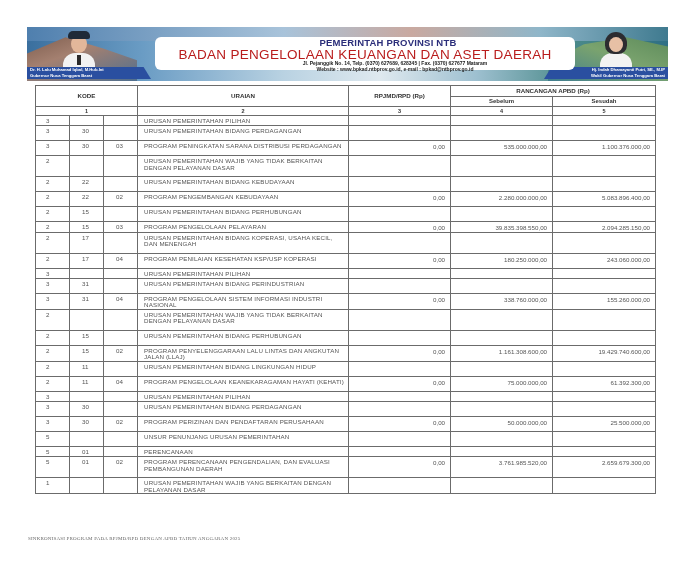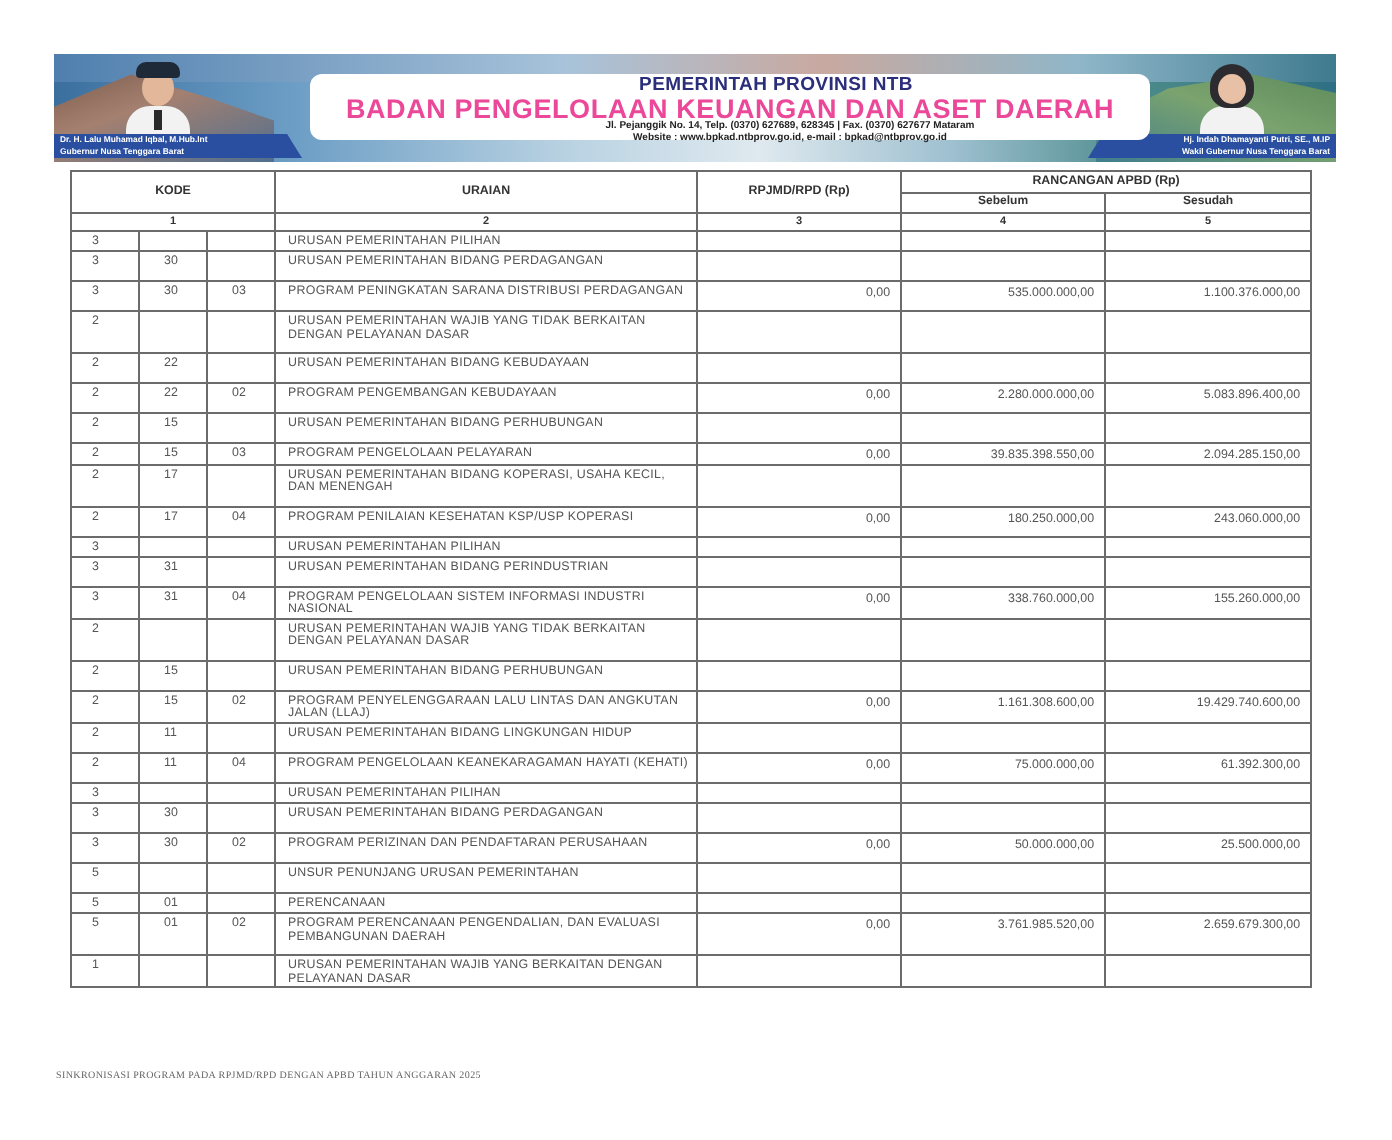--- a/index.html
+++ b/index.html
@@ -15,21 +15,21 @@
   .portrait .cap { position:absolute; left:11px; top:2px; width:22px; height:8px; border-radius:5px 5px 2px 2px; background:#1f2a38; }
   .portrait .hijab { position:absolute; left:11px; top:3px; width:22px; height:22px; border-radius:50% 50% 40% 40%; background:#2c2c30; }
   .portrait .face { position:absolute; left:15px; top:8px; width:14px; height:15px; border-radius:50%; background:#e7c0a5; }
   .portrait .body { position:absolute; left:6px; top:24px; width:32px; height:22px; border-radius:12px 12px 0 0; background:#f2f2f2; }
   .portrait .tie { position:absolute; left:20px; top:26px; width:4px; height:10px; background:#2a2a2a; }
   .caption { position:absolute; bottom:2px; height:12px; background:#2a4fa0; color:#ffffff; font-size:4.2px; line-height:5.5px; padding:0 3px; font-weight:bold; }
   .caption.left { left:0; width:118px; clip-path: polygon(0 0, 94% 0, 100% 100%, 0 100%); }
   .caption.right { right:0; width:118px; text-align:right; clip-path: polygon(6% 0, 100% 0, 100% 100%, 0 100%); }
   .titlebox { position:absolute; left:128px; top:10px; width:420px; height:33px; background:#ffffff; border-radius:6px; text-align:center; }
   .titlebox .t1 { font-size:9.5px; font-weight:bold; color:#2b2e7a; letter-spacing:0.2px; margin-top:1px; line-height:10px; padding-left:46px; }
-  .titlebox .t2 { font-size:13.5px; font-weight:bold; color:#ec4899; line-height:13px; letter-spacing:0.3px; }
+  .titlebox .t2 { font-size:13.5px; font-weight:normal; color:#b91c1c; line-height:13px; letter-spacing:0.3px; }
   .titlebox .t3 { font-size:5px; color:#222; line-height:5.5px; font-weight:bold; padding-left:60px; }
 
   table.grid { position:absolute; left:35px; top:85px; border-collapse:collapse; table-layout:fixed; width:620px; }
   table.grid td, table.grid th { border:1px solid #6b6b6b; font-size:6.2px; color:#555; padding:0 4px; vertical-align:top; line-height:6.6px; }
   table.grid th { font-weight:bold; color:#333; text-align:center; vertical-align:middle; }
   table.grid tr.hdr1 th { height:10px; }
   table.grid tr.hdr2 th { height:9px; font-size:6px; }
   table.grid tr.nums th { height:8px; font-size:5.5px; }
   table.grid td.k { text-align:left; padding-left:10px; padding-top:2px; }
   table.grid td.k2 { padding-left:12px; }

